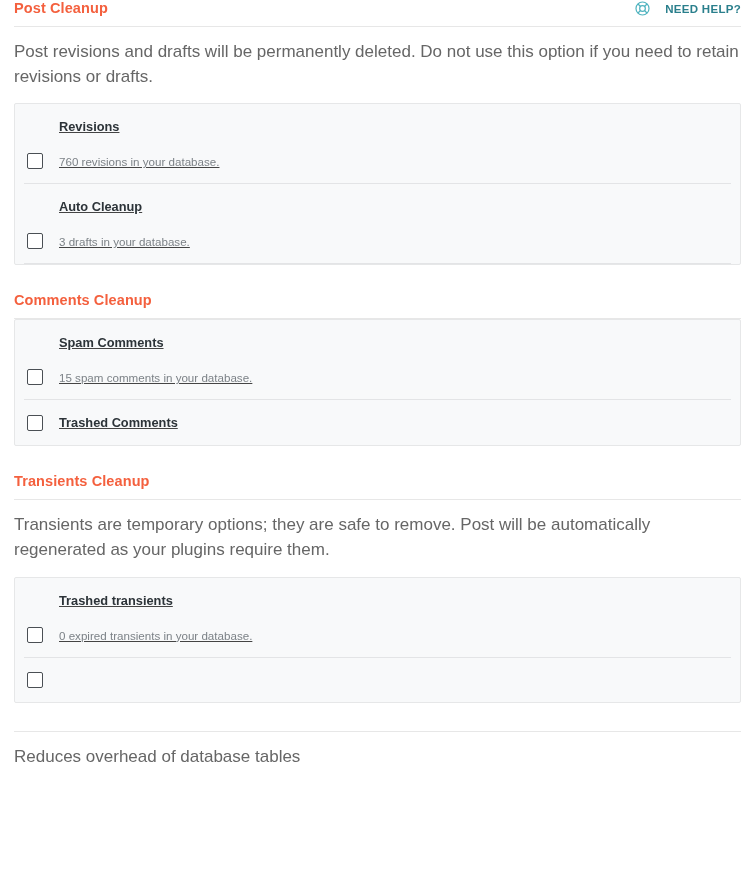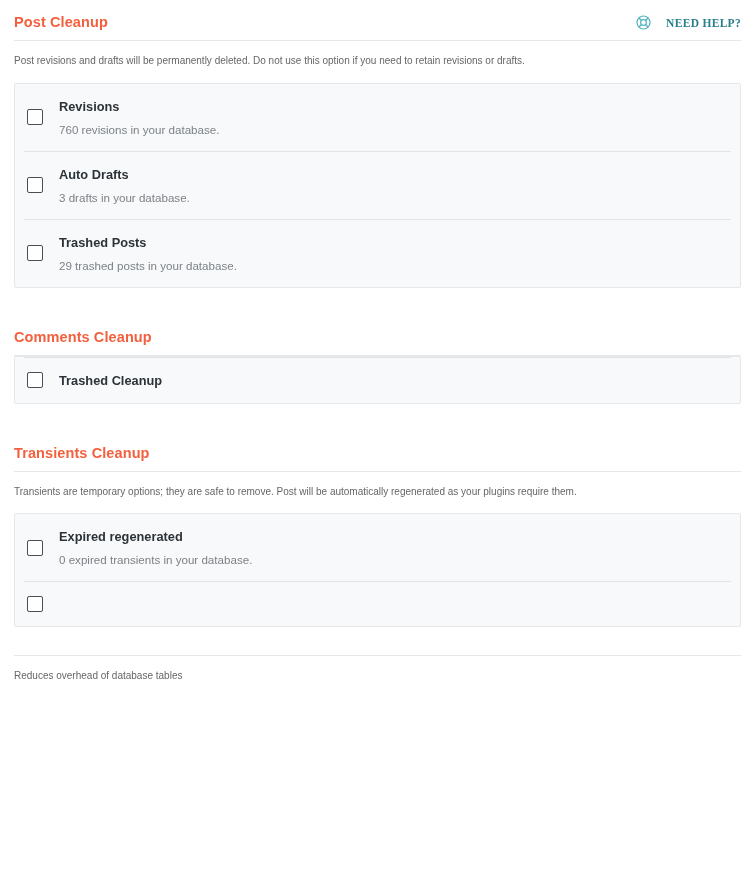--- a/index.html
+++ b/index.html
@@ -19,38 +19,37 @@
   .page {
     width: 755px;
     padding: 0 11px;
   }
 
   
   .section-head {
     display: flex;
     align-items: center;
     justify-content: space-between;
-    padding: 14px 3px 9px 3px;
+    padding: 0 3px 9px 3px;
     text-align: right;
   }
   .section-title {
     font-size: 14.5px;
     font-weight: bold;
     color: #f4603e;
     letter-spacing: 0.1px;
     line-height: 1.1;
   }
 
   .need-help {
     display: flex;
     align-items: center;
     gap: 14px;
     text-decoration: none;
     cursor: pointer;
-    font-family: Liberation Serif, serif;
   }
   .need-help-icon {
     width: 17px;
     height: 17px;
     display: block;
     flex: none;
   }
   .need-help-label {
     font-size: 11.5px;
     font-weight: bold;
@@ -58,38 +57,39 @@
     letter-spacing: 0.3px;
   }
 
   .rule {
     height: 1px;
     background: #e7e7e7;
     margin: 0 3px;
   }
 
   .section-desc {
-    font-size: 10px;
+    font-size: 17px;
     color: #666666;
     padding: 13px 3px 14px 3px;
     line-height: 1.45;
   }
 
   
   .card {
     border: 1px solid #e6e7e8;
     background: #f8f9fa;
     border-radius: 2px;
     margin: 0 3px;
   }
 
   .option-row {
     display: flex;
-    align-items: center;
+    align-items: flex-end;
     padding: 13px 12px 14px 12px;
+    text-decoration: underline;
   }
 
   .divider {
     height: 1px;
     background: #e3e4e6;
     margin: 0 9px;
   }
 
   .cb {
     width: 16px;
@@ -108,21 +108,21 @@
   }
   .option-label {
     font-size: 12.8px;
     color: #2c3338;
     font-weight: 600;
     line-height: 1.25;
   }
   .option-desc {
     font-size: 11.6px;
     color: #7c8287;
-    margin-top: 7px;
+    margin-top: 19px;
     line-height: 1.3;
   }
 
   .spacer { height: 28px; }
 </style>
 </head>
 <body>
 
 <div class="page">
 
@@ -151,68 +151,68 @@
         <span class="cb"></span>
         <span class="option-text">
           <span class="option-label">Revisions</span>
           <div class="option-desc">760 revisions in your database.</div>
         </span>
       </div>
       <div class="divider"></div>
       <div class="option-row">
         <span class="cb"></span>
         <span class="option-text">
-          <span class="option-label">Auto Drafts</span>
+          <span class="option-label">Auto Cleanup</span>
           <div class="option-desc">3 drafts in your database.</div>
         </span>
       </div>
       <div class="divider"></div>
-      <div class="option-row">
-        <span class="cb"></span>
-        <span class="option-text">
-          <span class="option-label">Trashed Posts</span>
-          <div class="option-desc">29 trashed posts in your database.</div>
-        </span>
-      </div>
     </div>
   </div>
 
   <div class="spacer"></div>
 
   <div>
     <div class="section-head">
       <div class="section-title">Comments Cleanup</div>
     </div>
     <div class="rule"></div>
 
     <div class="card">
-      <div class="divider"></div>
-      <div class="option-row">
-        <span class="cb"></span>
-        <span class="option-text">
-          <span class="option-label">Trashed Cleanup</span>
+      <div class="option-row">
+        <span class="cb"></span>
+        <span class="option-text">
+          <span class="option-label">Spam Comments</span>
+          <div class="option-desc">15 spam comments in your database.</div>
+        </span>
+      </div>
+      <div class="divider"></div>
+      <div class="option-row">
+        <span class="cb"></span>
+        <span class="option-text">
+          <span class="option-label">Trashed Comments</span>
         </span>
       </div>
     </div>
   </div>
 
   <div class="spacer"></div>
 
   <div>
     <div class="section-head">
       <div class="section-title">Transients Cleanup</div>
     </div>
     <div class="rule"></div>
     <div class="section-desc">Transients are temporary options; they are safe to remove. Post will be automatically regenerated as your plugins require them.</div>
 
     <div class="card">
       <div class="option-row">
         <span class="cb"></span>
         <span class="option-text">
-          <span class="option-label">Expired regenerated</span>
+          <span class="option-label">Trashed transients</span>
           <div class="option-desc">0 expired transients in your database.</div>
         </span>
       </div>
       <div class="divider"></div>
       <div class="option-row">
         <span class="cb"></span>
       </div>
     </div>
   </div>
 

